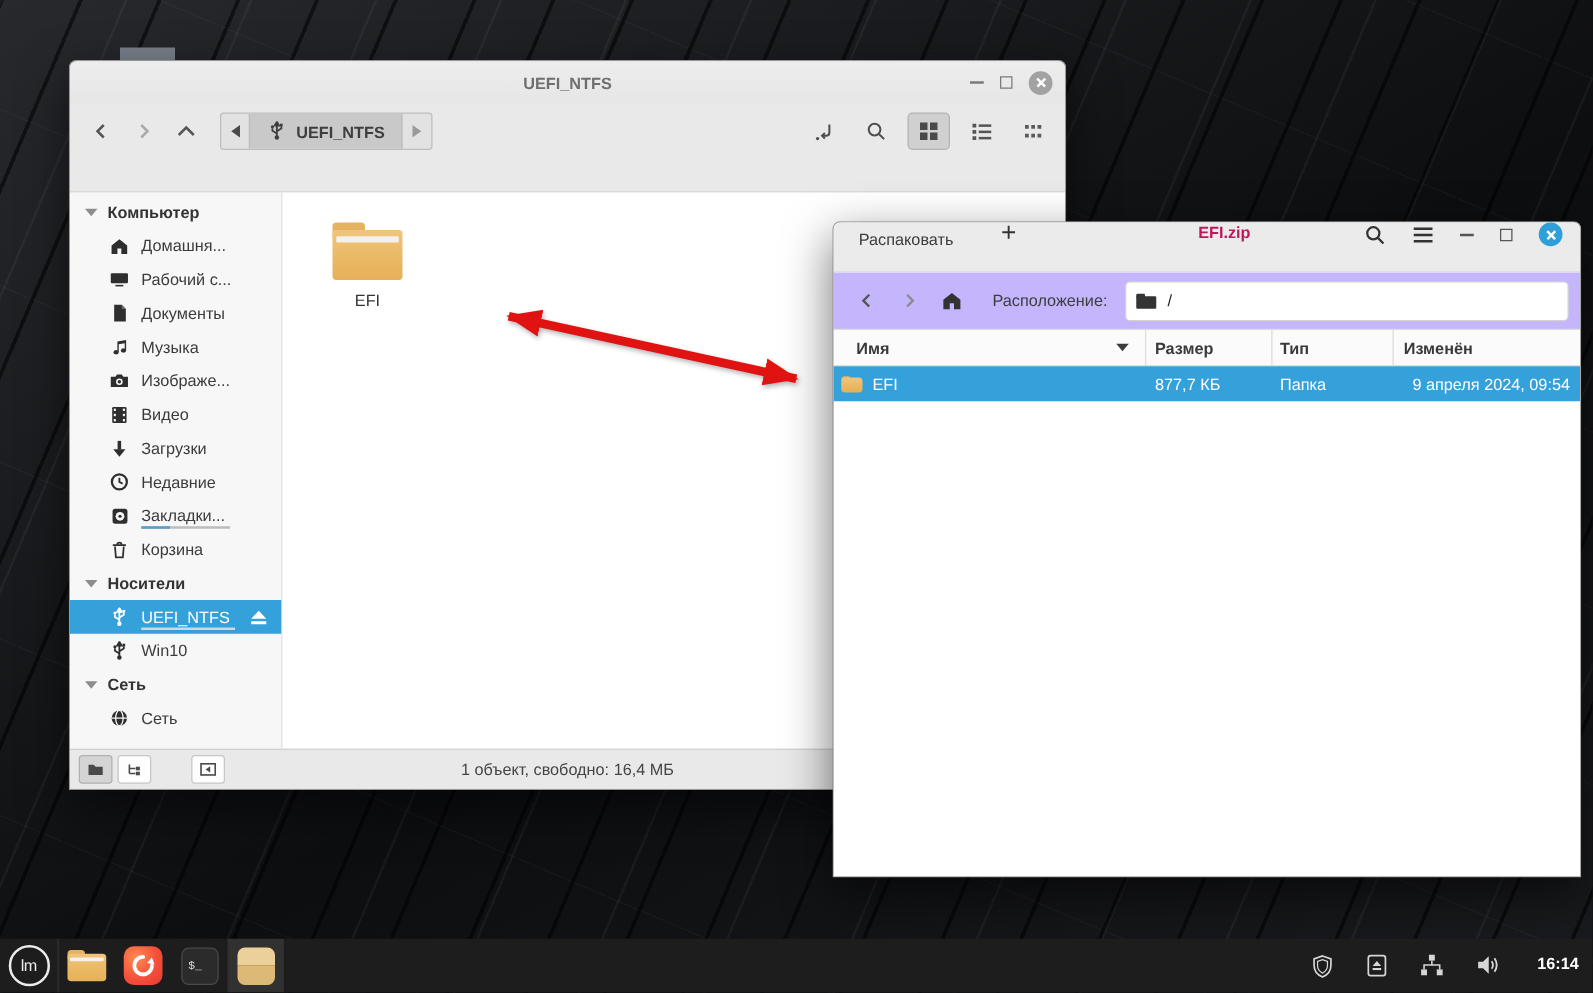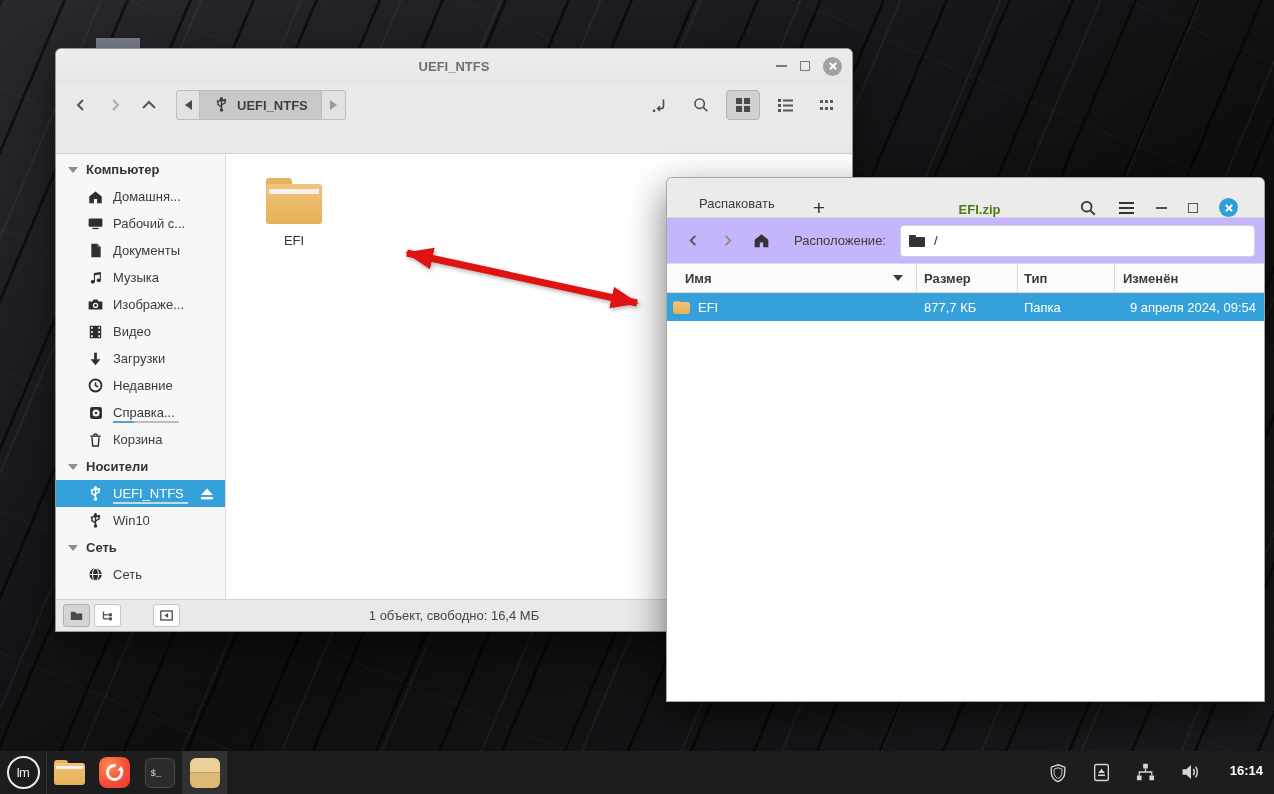--- a/index.html
+++ b/index.html
@@ -74,24 +74,24 @@
   .folder-sm  { width:17px; height:13px; }
 
   .statusbar { position:absolute; bottom:0; left:0; right:0; height:32px; background:#e9e9e9; border-top:1px solid #d2d2d2; display:flex; align-items:center; padding:0 7px; }
   .sb-btn { width:27px; height:23px; border:1px solid #c6c6c6; border-radius:3px; background:#fdfdfd; display:flex; align-items:center; justify-content:center; margin-right:4px; }
   .sb-btn.pressed { background:#d4d4d4; border-color:#b0b0b0; }
   .sb-btn.detached { margin-left:28px; }
   .sb-text { position:absolute; left:0; right:0; text-align:center; font-size:13px; color:#454545; pointer-events:none; }
 
   
   #archive { left:666px; top:177px; width:599px; height:525px; background:#fff; z-index:3; }
-  .headerbar { height:40px; background:#ebebeb; border-bottom:1px solid #d5d5d5; border-radius:6px 6px 0 0; position:relative; display:flex; align-items:flex-end; padding:0 26px; }
+  .headerbar { height:40px; background:#ebebeb; border-bottom:1px solid #d5d5d5; border-radius:6px 6px 0 0; position:relative; display:flex; align-items:flex-start; padding:0 14px; }
   .extract-btn { font-size:13px; color:#3c3c3c; padding:6px 6px; }
   .add-btn { margin-left:32px; font-size:21px; font-weight:300; color:#333; line-height:18px; }
-  .hb-title { position:absolute; left:0; right:0; text-align:center; font-size:13px; font-weight:bold; color:#4d7c0f; pointer-events:none;margin-left:28px; }
+  .hb-title { position:absolute; left:0; right:0; text-align:center; font-size:13px; font-weight:bold; color:#be185d; pointer-events:none;margin-left:28px; }
   .hb-right { margin-left:auto; display:flex; align-items:center; gap:21px; }
 
   .locationbar { height:46px; background:#c4b5fd; display:flex; align-items:center; padding:0 9px; border-bottom:1px solid #dcdcdc;text-align:center; }
   .loc-btn { width:34px; height:30px; display:flex; align-items:center; justify-content:center; }
   .loc-label { margin-left:16px; font-size:13px; color:#3d3d3d; }
   .loc-entry { flex:1; margin-left:14px; height:32px; background:#fff; border:1px solid #d2d2d2; border-radius:4px; display:flex; align-items:center; gap:9px; padding:0 8px; font-size:13px; color:#222; }
   .mini-folder { width:16px; height:12px; position:relative; }
   .mini-folder::before { content:""; position:absolute; top:0; left:0; width:45%; height:30%; background:#343434; border-radius:1px 1px 0 0; }
   .mini-folder::after  { content:""; position:absolute; top:20%; left:0; right:0; bottom:0; background:#343434; border-radius:1px; }
 
@@ -330,21 +330,21 @@
         <span class="side-label">Недавние</span>
       </div>
       <div class="side-row side-item">
         <span class="side-ic">
             <svg width="14" height="14" viewBox="0 0 20 20">
               <rect x="1.5" y="1.5" width="17" height="17" rx="3" fill="#2e2e2e"></rect>
               <circle cx="10" cy="10" r="5" fill="#f7f7f7"></circle>
               <circle cx="10" cy="10" r="1.8" fill="#2e2e2e"></circle>
             </svg>
           </span>
-        <span class="side-label usage used">Справка...</span>
+        <span class="side-label usage used">Закладки...</span>
       </div>
       <div class="side-row side-item">
         <span class="side-ic">
             <svg width="13" height="14" viewBox="0 0 18 20">
               <g fill="none" stroke="#2e2e2e" stroke-width="2">
                 <path d="M4 6 L5 18.5 H13 L14 6"></path>
                 <line x1="1.5" y1="4.5" x2="16.5" y2="4.5"></line>
                 <path d="M6.5 4 Q6.5 1.5 9 1.5 Q11.5 1.5 11.5 4"></path>
               </g>
             </svg>

